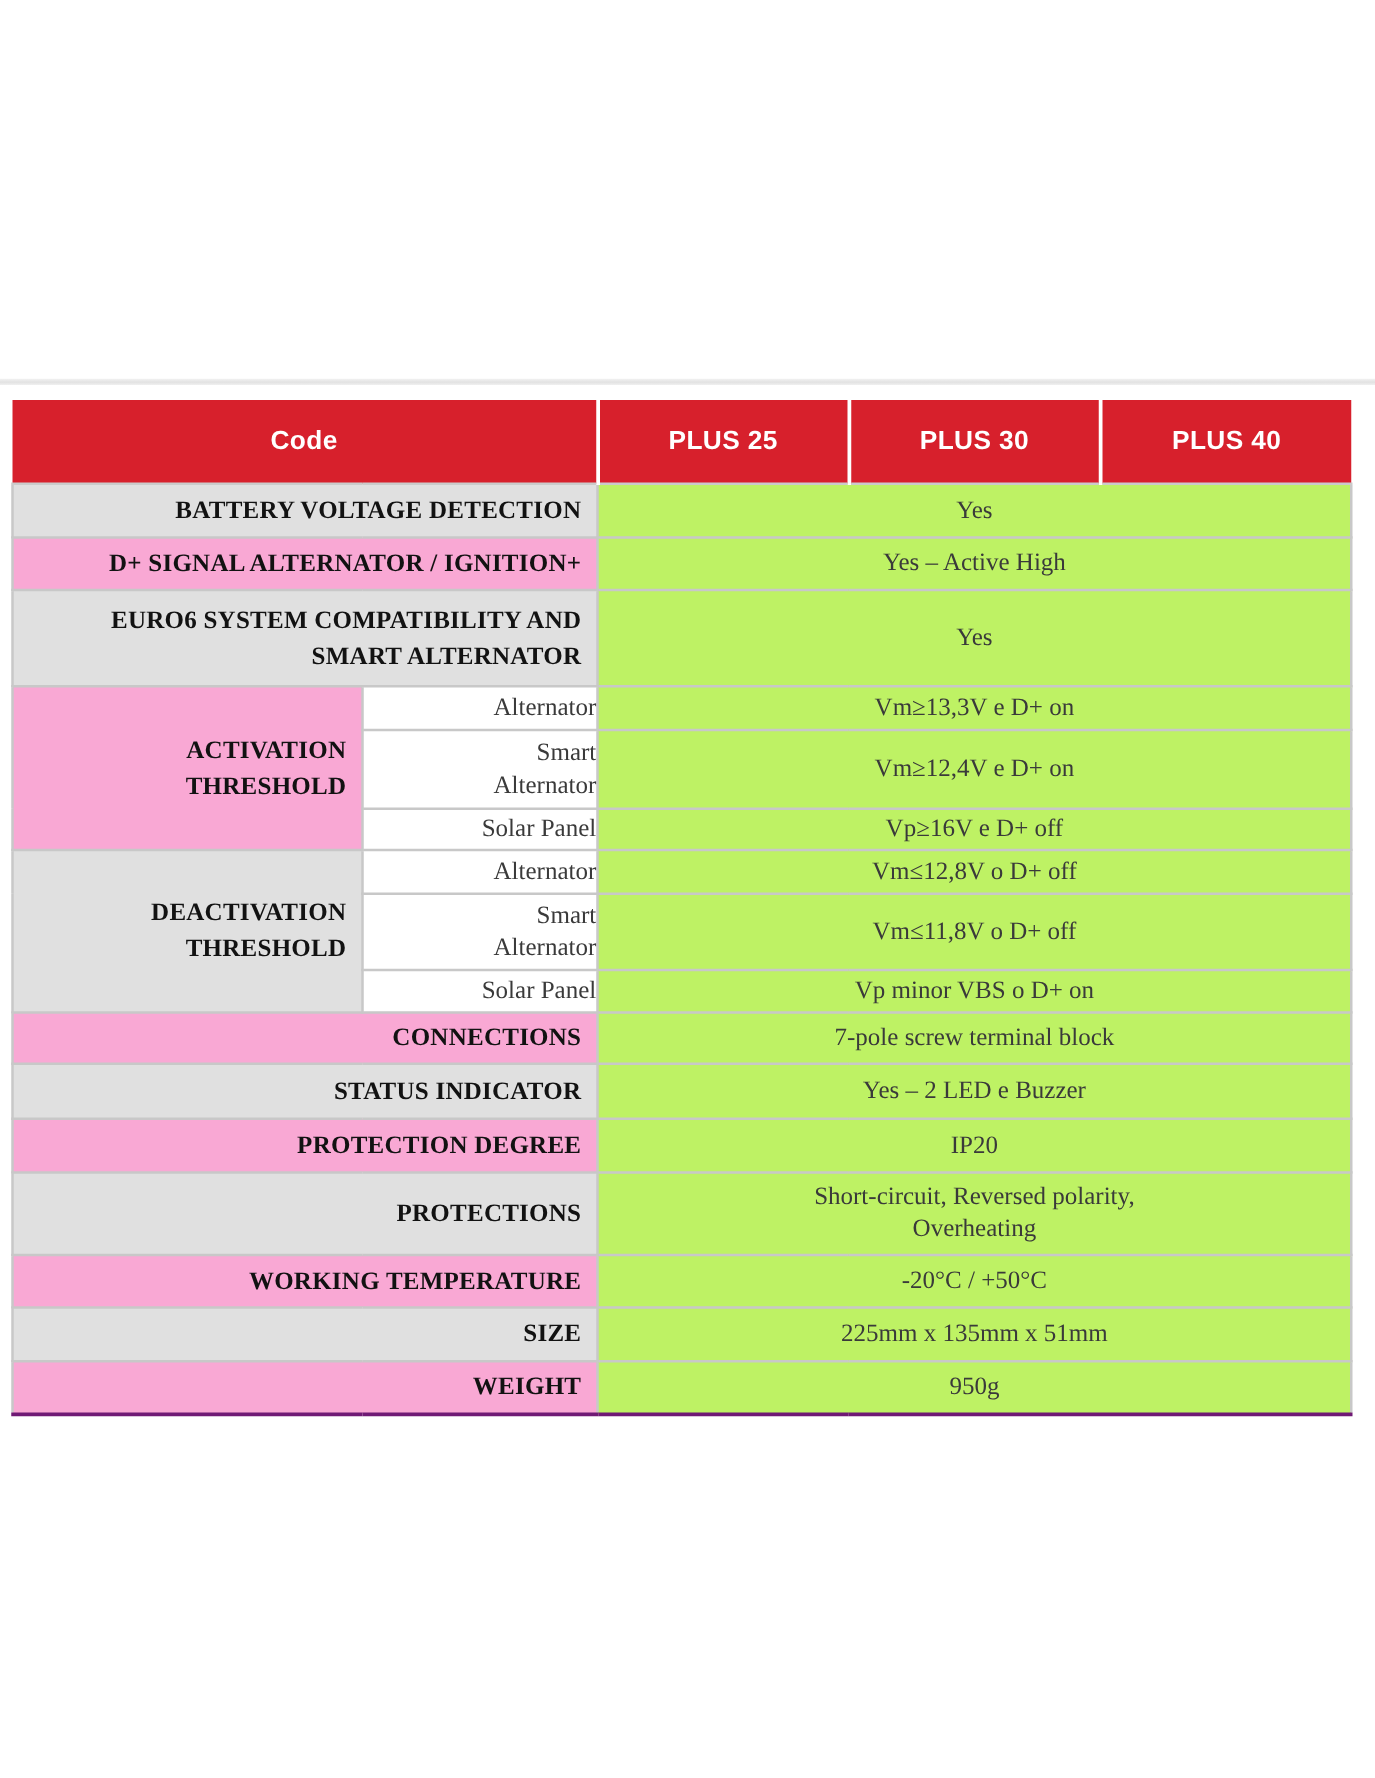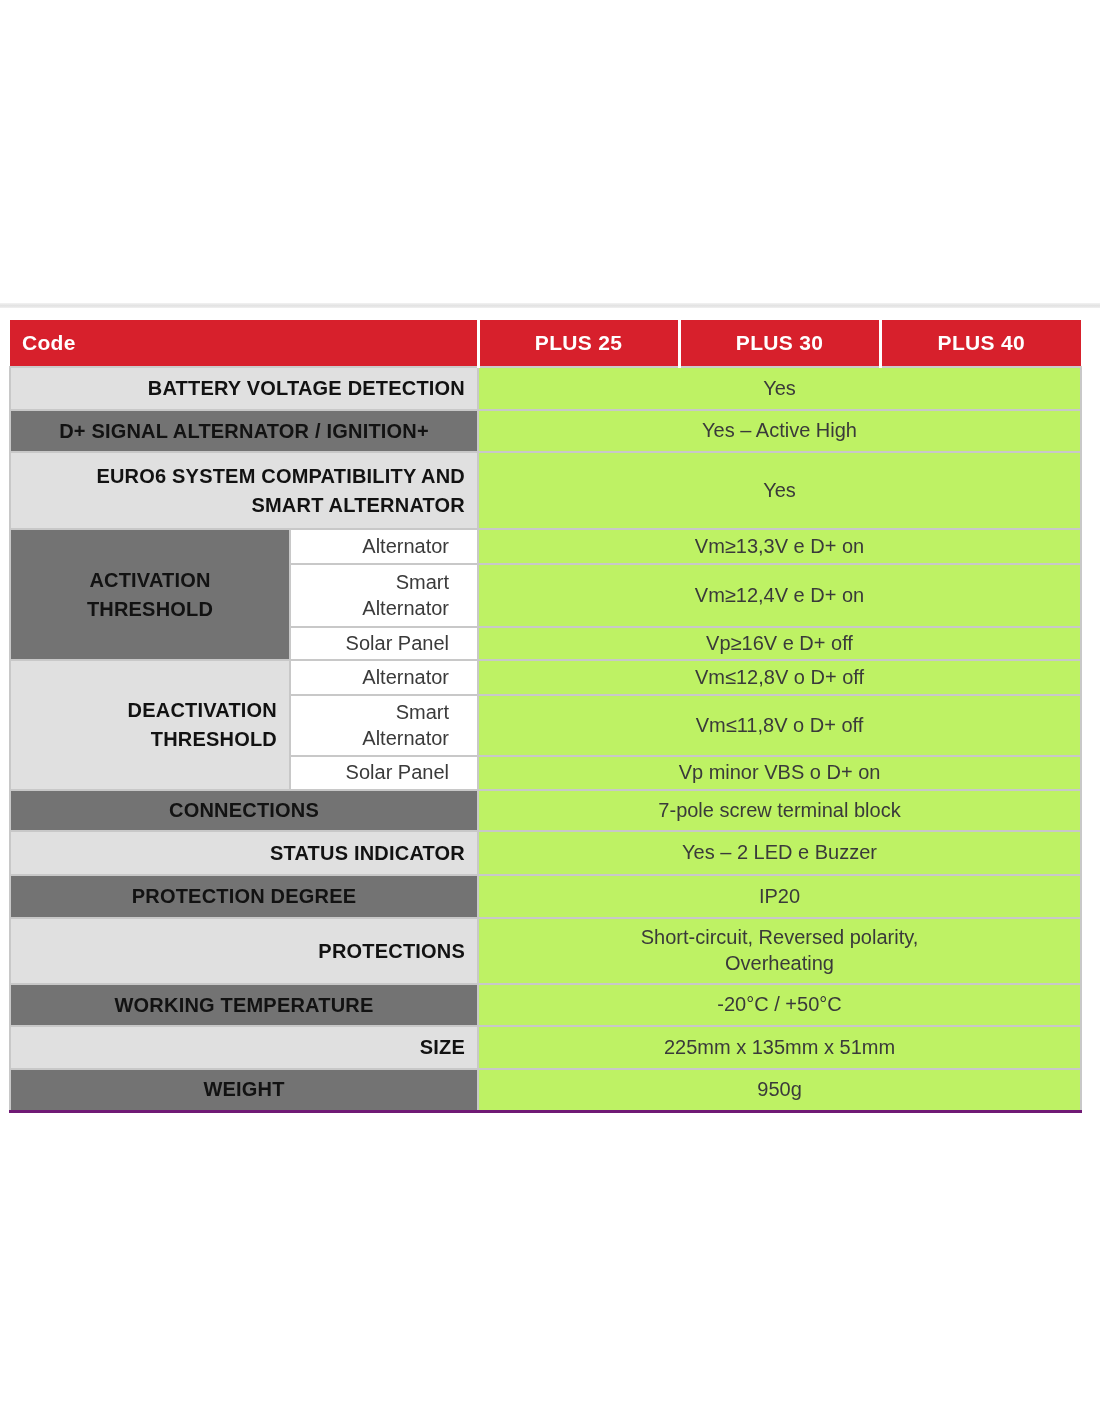--- a/index.html
+++ b/index.html
@@ -37,57 +37,58 @@
     color: #ffffff;
     font-size: 21px;
     font-weight: bold;
     height: 46px;
     vertical-align: middle;
     border: none;
     border-bottom: 2px solid #cbcbcb;
     letter-spacing: 0.3px;
   }
   th.code-cell {
-    text-align: left;
-    padding: 0 12px;
+    text-align: center;
+    padding: 10px 12px;
   }
   th.plus-cell {
     text-align: center;
     padding: 0;
     border-left: 3px solid #ffffff;
   }
   
   td {
     border: 2px solid #c8c8c8;
     vertical-align: middle;
     font-size: 20px;
     color: #3a3a3a;
     white-space: pre-line;
     line-height: 1.28;
+    font-family: Liberation Serif, serif;
   }
   td.lbl {
     text-align: right;
     font-weight: bold;
     color: #121212;
     padding: 4px 12px;
     letter-spacing: 0.2px;
     line-height: 1.45;
   }
   td.sub {
     text-align: right;
-    padding: 2px 28px;
+    padding: 2px 0;
     background: #ffffff;
   }
   td.val {
     text-align: center;
     padding: 2px 10px;
     background: #bef264;
   }
   td.gray { background: #e0e0e0; }
-  td.white { background: #737373; text-align: center; }
+  td.white { background: #f9a8d4; }
   tbody tr:last-child td { border-bottom: 3px solid #701a75; margin-top: 35px; }
   
   tr.h43 { height: 43px; }
   tr.h42 { height: 42px; }
   tr.h77 { height: 77px; }
   tr.h35 { height: 35px; }
   tr.h63 { height: 63px; }
   tr.h33 { height: 33px; }
   tr.h61 { height: 61px; }
   tr.h34 { height: 34px; }

